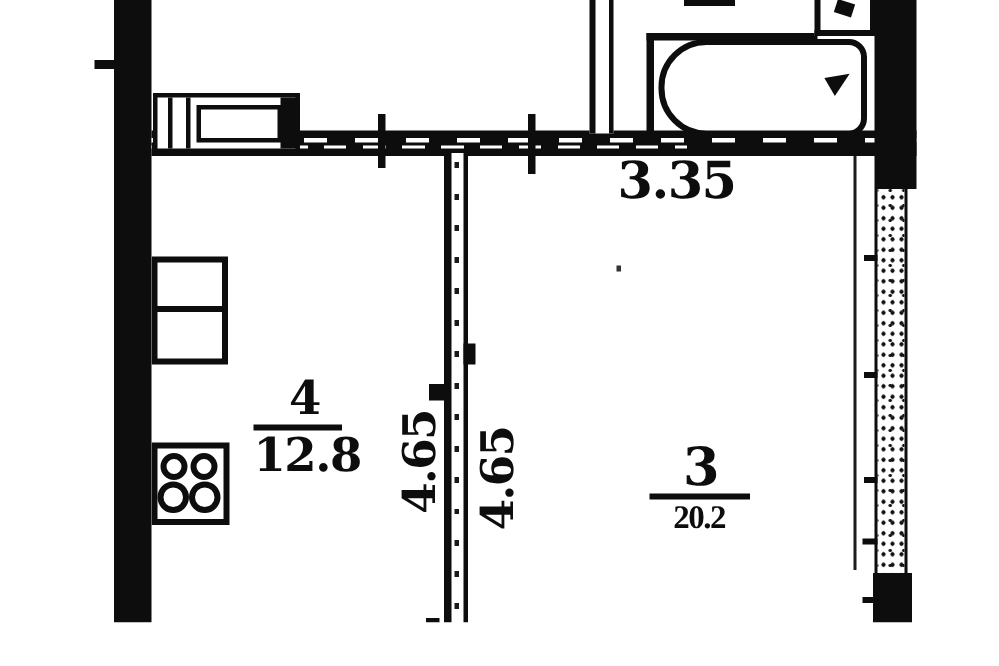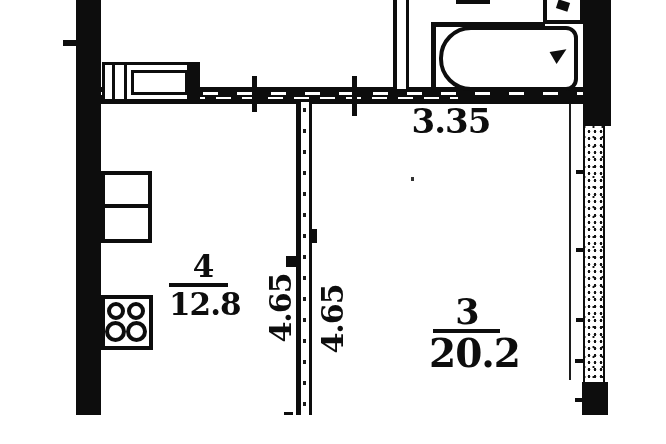--- a/index.html
+++ b/index.html
@@ -103,15 +103,15 @@
   <div class="abs num rot" style="left:241px;top:293px;width:80px;height:30px;font-size:30px;line-height:30px;">4.65</div>
 
   <div class="abs num rot" style="left:293px;top:304px;width:80px;height:30px;font-size:30px;line-height:30px;">4.65</div>
 
   <div class="abs num" style="left:174px;top:251px;width:58px;font-size:31px;">4</div>
   <div class="abs ink" style="left:169px;top:283px;width:59px;height:4px;"></div>
   <div class="abs num" style="left:169px;top:289px;width:60px;font-size:31px;">12.8</div>
 
   <div class="abs num" style="left:437px;top:294px;width:60px;font-size:35px;">3</div>
   <div class="abs ink" style="left:433px;top:329px;width:67px;height:4px;"></div>
-  <div class="abs num" style="left:429px;top:334px;width:74px;font-size:39px;">20.2</div>
+  <div class="abs num" style="left:429px;top:334px;width:74px;font-size:22px;font-family:Liberation Serif, serif;">20.2</div>
 
 </div>
 
 </body></html>

